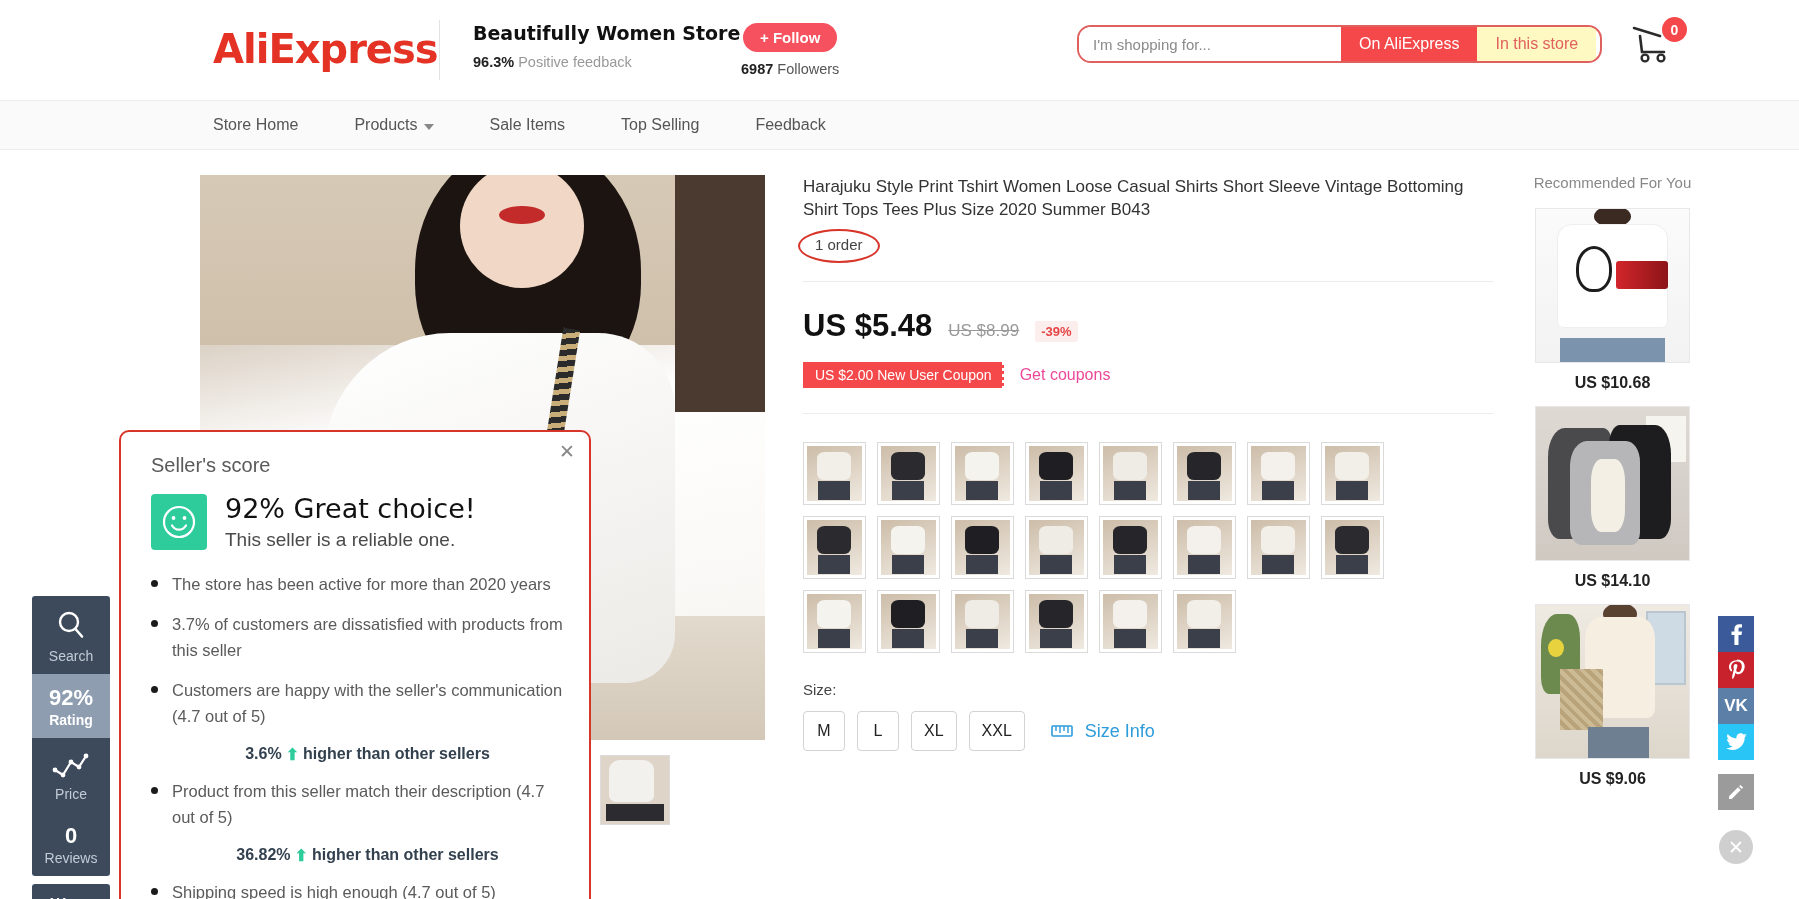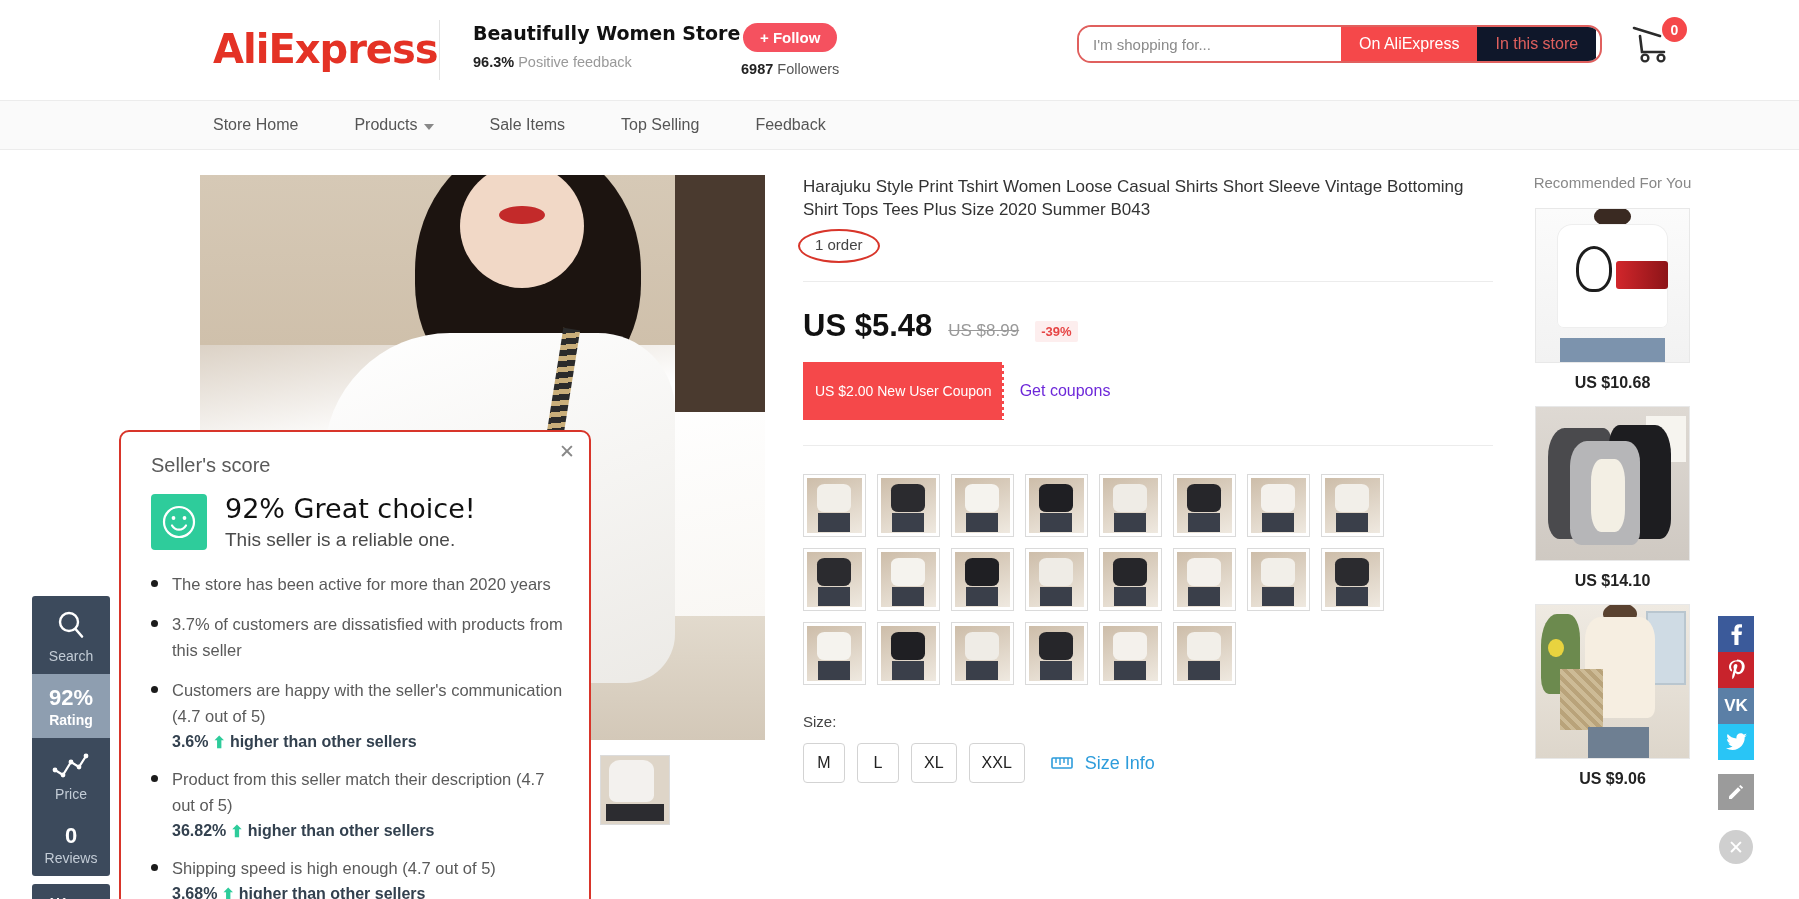--- a/index.html
+++ b/index.html
@@ -76,21 +76,21 @@
     font-family: "Liberation Sans", sans-serif;
     background: #fff;
   }
   .search-input::placeholder { color: #8a8a8a; }
   .search-scope {
     display: flex; align-items: center; justify-content: center;
     padding: 0 18px; font-size: 16px; cursor: pointer;
     font-family: "Liberation Sans", sans-serif;
   }
   .scope-on { background: #f5484a; color: #fff; }
-  .scope-in { background: #0f172a; color: #e0605e; }
+  .scope-in { background: #fef9c3; color: #e0605e; }
 
   .cart {
     position: absolute; left: 1630px; top: 22px;
     width: 60px; height: 46px; cursor: pointer;
   }
   .cart-badge {
     position: absolute; right: 3px; top: -5px;
     background: #f5484a; color: #fff;
     width: 25px; height: 25px; border-radius: 50%;
     font-size: 14px; font-weight: 600;
@@ -202,29 +202,29 @@
   .price-row { display: flex; align-items: baseline; gap: 16px; margin-top: 26px; }
   .price-now { font-size: 31px; font-weight: 700; color: #111; }
   .price-old { font-size: 17px; color: #999; text-decoration: line-through; }
   .discount {
     font-size: 13px; font-weight: 700; color: #e64545;
     background: #fdeeee; padding: 3px 6px; border-radius: 2px;
   }
   .coupon-row { display: flex; align-items: center; gap: 16px; margin-top: 18px; }
   .coupon {
     background: #f5484a; color: #fff;
-    font-size: 14px; padding: 21px 12px;
+    font-size: 14px; padding: 5px 12px;
     position: relative;
   }
   .coupon::after {
     content: ""; position: absolute; right: -1px; top: 0; width: 3px; height: 100%;
     background:
       repeating-linear-gradient(180deg,#fff 0 3px,transparent 3px 6px);
   }
-  .get-coupons { color: #6d28d9; font-size: 16px; cursor: pointer; }
+  .get-coupons { color: #ec4899; font-size: 16px; cursor: pointer; }
 
   .section-label { font-size: 15px; color: #444; margin-top: 0; }
   .color-block { margin-top: 28px; }
   .swatches { display: flex; flex-wrap: wrap; gap: 11px; margin-top: 13px; width: 600px; }
   .swatch {
     width: 63px; height: 63px; border: 1px solid #dadada;
     padding: 3px; cursor: pointer; background: #fff;
   }
   .sw-img { width: 100%; height: 100%; position: relative; overflow: hidden;
             background: linear-gradient(160deg,#cdbda9,#efe9e0); }
@@ -329,21 +329,21 @@
   .popup-score { font-size: 27px; font-weight: 400; color: #111; line-height: 1.1;
                  font-family: "DejaVu Sans", sans-serif; }
   .popup-sub { font-size: 19px; color: #4a4a4a; margin-top: 5px; }
   .bullets { margin-top: 20px; }
   .bullet { display: flex; gap: 14px; margin-top: 14px; }
   .bullet:first-child { margin-top: 0; }
   .bdot { width: 7px; height: 7px; border-radius: 50%; background: #1b1b1b;
           flex: 0 0 auto; margin-top: 9px; }
   .btext { font-size: 16.5px; line-height: 26px; color: #5a5a5a; }
   .bstat { font-size: 16px; font-weight: 700; color: #33414f;
-           display: flex; align-items: center; gap: 4px; margin-top: 4px; }
+           display: flex; align-items: center; gap: 4px; margin-top: 16px; justify-content: center; }
   .uparrow { color: #2ecc9b; font-size: 16px; font-weight: 700; }
 
   
   .social { position: absolute; left: 1718px; top: 466px; z-index: 30; }
   .sbtn {
     width: 36px; height: 36px; display: flex; align-items: center;
     justify-content: center; cursor: pointer; color: #fff;
     font-weight: 700; font-size: 20px;
   }
   .s-fb { background: #3b5a9a; }

